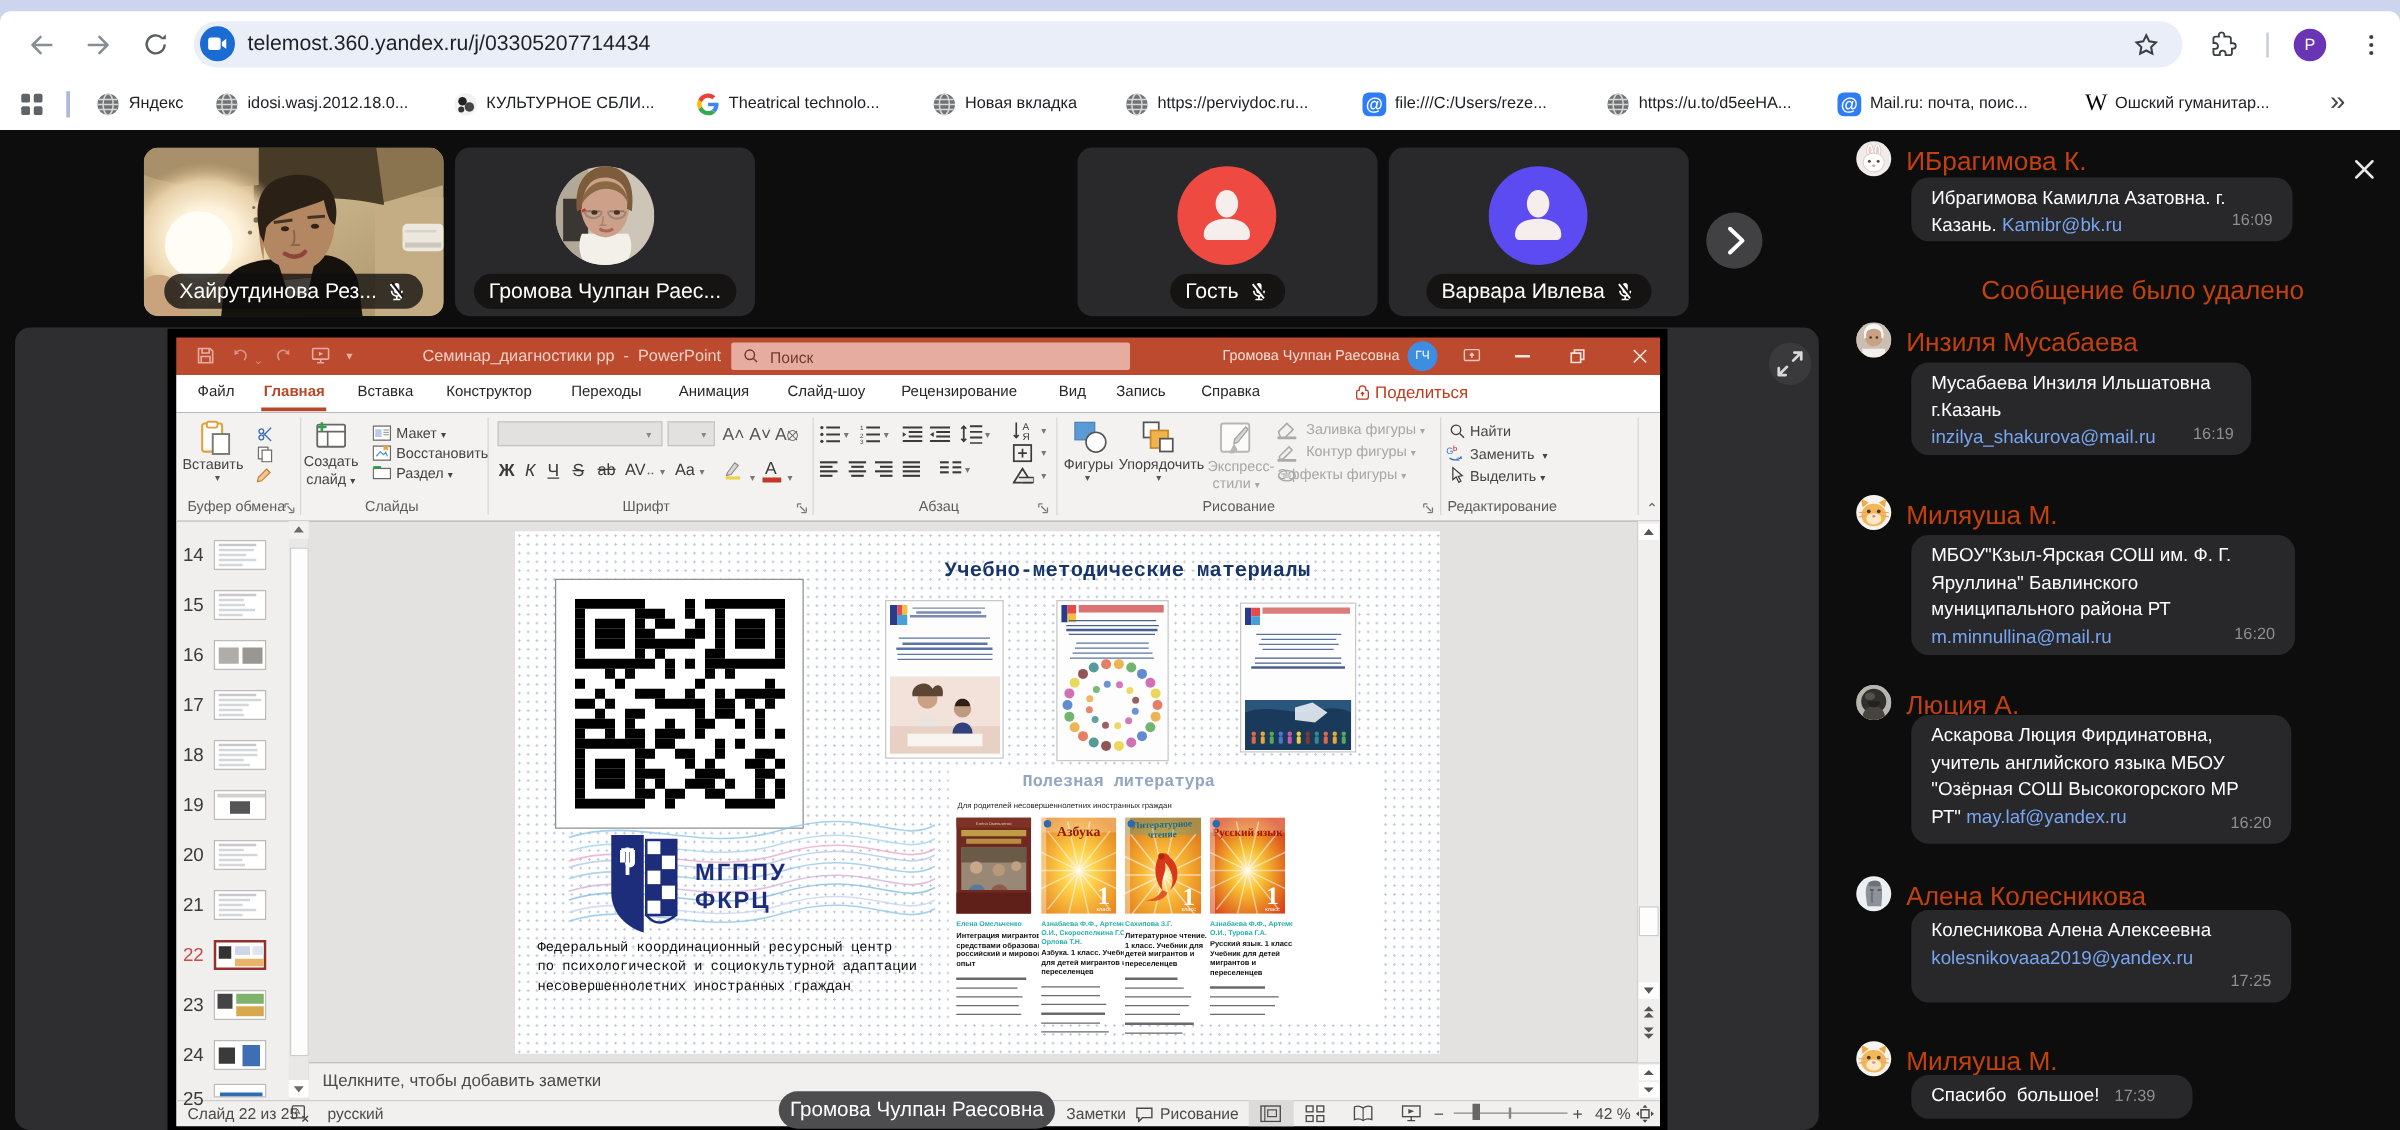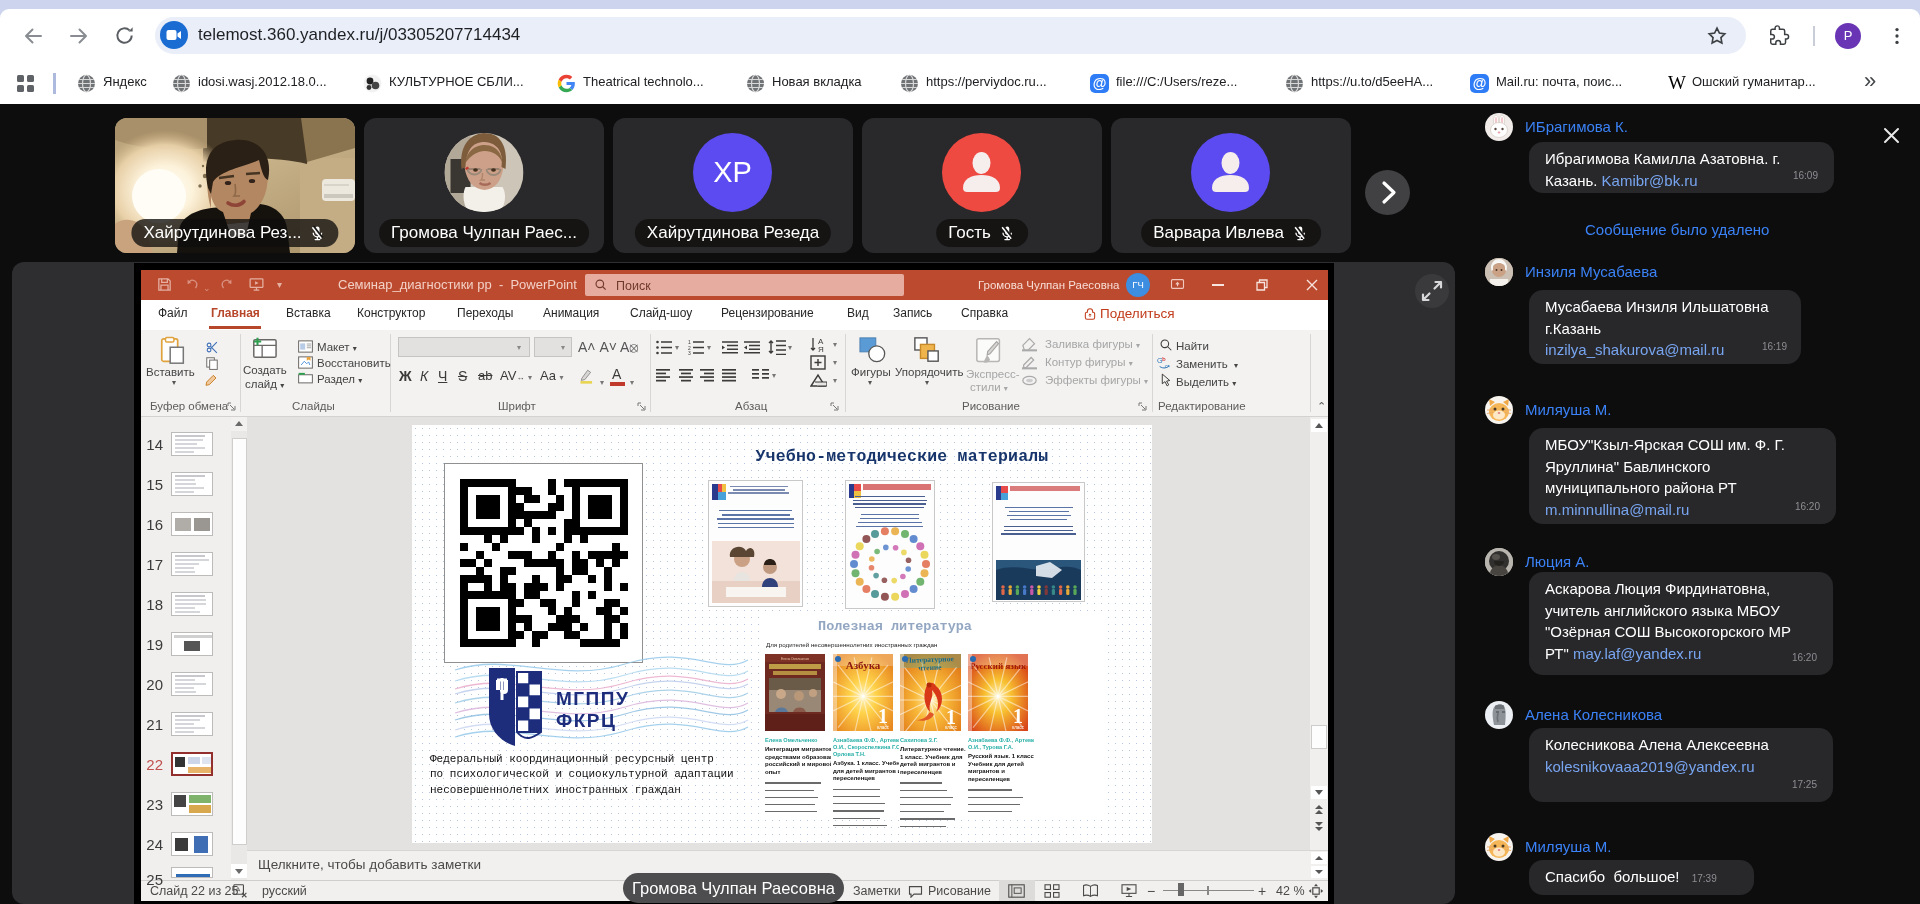--- a/index.html
+++ b/index.html
@@ -14,25 +14,25 @@
 #urltext{position:absolute;left:198px;top:25px;font-size:17px;color:#1e2023}
 #avaP{position:absolute;left:1835px;top:23px;width:26px;height:26px;border-radius:50%;background:#6a35b5;color:#fff;font-size:13px;text-align:center;line-height:26px}
 .bkm{position:absolute;top:74px;font-size:13px;color:#202124;white-space:nowrap}
 
 .tile{position:absolute;top:118px;width:240px;height:135px;border-radius:12px;background:#29292c;overflow:hidden}
 .tlabel{position:absolute;bottom:6px;left:50%;transform:translateX(-50%);height:28px;border-radius:14px;background:rgba(16,14,13,.78);color:#fff;font-size:17px;padding:0 12px;white-space:nowrap;display:flex;align-items:center;gap:7px}
 #panel{position:absolute;left:12px;top:262px;width:1443px;height:642px;border-radius:12px;background:#2e2e30}
 #video{position:absolute;left:134px;top:263px;width:1200px;height:641px;background:#000}
 #namepill{position:absolute;left:623px;top:873px;width:221px;height:30px;border-radius:15px;background:#4d4d4f;color:#fff;font-size:16.5px;text-align:center;line-height:30px;z-index:40}
 
-.cname{position:absolute;color:#3b82f6;font-size:15px;white-space:nowrap}
+.cname{position:absolute;color:#c2410c;font-size:21px;white-space:nowrap}
 .cav{position:absolute;width:28px;height:28px;border-radius:50%;overflow:hidden}
 .bub{position:absolute;background:#28282b;border-radius:14px;color:#fff;font-size:15px;line-height:21.5px;padding:6px 16px;z-index:5}
 .bub .lnk{color:#78a5f0}
-.tme{color:#8e8e93;font-size:10px}
+.tme{color:#8e8e93;font-size:13px}
 
 #ptitle{position:absolute;left:141px;top:270px;width:1187px;height:30px;background:#bb4a2f;z-index:10}
 #pmenu{position:absolute;left:141px;top:300px;width:1187px;height:30px;background:#fff;z-index:10}
 #pribbon{position:absolute;left:141px;top:330px;width:1187px;height:87px;background:#f3f2f1;border-bottom:1px solid #d4d2d0;z-index:10}
 #pthumbs{position:absolute;left:141px;top:417px;width:106px;height:463px;background:#f0efed;z-index:10}
 #pslidearea{position:absolute;left:247px;top:417px;width:1063px;height:433px;background:#e3e2e1;z-index:9}
 #pscroll{position:absolute;left:1310px;top:417px;width:18px;height:433px;background:#f0efed;z-index:10}
 #pnotes{position:absolute;left:247px;top:850px;width:1081px;height:30px;background:#f1f0ef;border-top:1px solid #d8d6d4;z-index:10}
 #pstatus{position:absolute;left:141px;top:880px;width:1187px;height:21px;background:#f1f0ef;border-top:1px solid #d0cecd;z-index:10}
 #pslide{position:absolute;left:412px;top:425px;width:740px;height:418px;background:#fff;z-index:11;
@@ -211,24 +211,20 @@
 <path d="M0 135 L0 106 C10 98 24 102 30 112 L38 135 Z" fill="#c9a37e"></path>
 </svg>
       <div class="tlabel">Хайрутдинова Рез...<svg width="18" height="18" viewBox="0 0 24 24">
           <rect x="9.2" y="3.2" width="5.6" height="11" rx="2.8" fill="#fff"></rect>
           <path d="M6.4 11.5a5.6 5.6 0 0 0 11.2 0" stroke="#fff" stroke-width="1.8" fill="none"></path>
           <path d="M12 17.8v2.6M9 20.8h6" stroke="#fff" stroke-width="1.8" stroke-linecap="round"></path>
           <path d="M6.3 3.2l12 15.2" stroke="#1a1816" stroke-width="3.6"></path>
           <path d="M5.3 4.4l12 15.2" stroke="#fff" stroke-width="2"></path>
         </svg></div>
     </div>
-<div class="tile" style="left:613px">
-      <div class="a" style="left:80px;top:15px;width:79px;height:79px;border-radius:50%;background:#5b4bf0;color:#fff;font-size:29px;text-align:center;line-height:79px">ХР</div>
-      <div class="tlabel">Хайрутдинова Резеда</div>
-    </div>
 <div class="tile" style="left:1111px">
       <div class="a" style="left:80px;top:15px;width:79px;height:79px;border-radius:50%;background:#5b4bf0">
         <svg width="79" height="79" viewBox="0 0 79 79">
           <ellipse cx="39.5" cy="30" rx="9" ry="11" fill="#f6eded"></ellipse>
           <path d="M21 55 c0-9 8-13 18.5-13 s18.5 4 18.5 13 c0 3-2 4-4 4 h-29 c-2 0-4-1-4-4z" fill="#f6eded"></path>
         </svg>
       </div>
       <div class="tlabel">Варвара Ивлева<svg width="18" height="18" viewBox="0 0 24 24">
           <rect x="9.2" y="3.2" width="5.6" height="11" rx="2.8" fill="#fff"></rect>
           <path d="M6.4 11.5a5.6 5.6 0 0 0 11.2 0" stroke="#fff" stroke-width="1.8" fill="none"></path>
@@ -601,21 +597,21 @@
     <div class="rlbl" style="left:1045px;top:338px;color:#a6a6a6">Заливка фигуры <span style="font-size:8px">▾</span></div>
 <svg class="a" style="left:1021px;top:355px;z-index:12" width="17" height="15" viewBox="0 0 20 18">
       <path d="M3 12 12 3l3 3-9 9H3z" fill="none" stroke="#aaa" stroke-width="1.5"></path>
       <path d="M1 16h18" stroke="#aaa" stroke-width="2.5"></path>
     </svg>
     <div class="rlbl" style="left:1045px;top:356px;color:#a6a6a6">Контур фигуры <span style="font-size:8px">▾</span></div>
 <svg class="a" style="left:1021px;top:373px;z-index:12" width="17" height="15" viewBox="0 0 20 18">
       <ellipse cx="10" cy="9" rx="8" ry="5" fill="none" stroke="#aaa" stroke-width="1.5"></ellipse>
       <ellipse cx="10" cy="9" rx="4" ry="2.2" fill="#ccc"></ellipse>
     </svg>
-    <div class="rlbl" style="left:1045px;top:374px;color:#a6a6a6">Эффекты фигуры <span style="font-size:8px">▾</span></div>
+    <div class="rlbl" style="left:1022px;top:374px;color:#a6a6a6">Эффекты фигуры <span style="font-size:8px">▾</span></div>
 <div class="rlbl" style="left:962px;top:400px">Рисование</div>
 <svg class="a" style="left:1138px;top:402px;z-index:12" width="9" height="9" viewBox="0 0 9 9">
       <path d="M1 1h3M1 1v3M8 8H4M8 8V4" stroke="#777" fill="none"></path>
       <path d="M3 3l4 4" stroke="#777"></path>
     </svg>
 <svg class="a" style="left:1159px;top:338px;z-index:12" width="14" height="14" viewBox="0 0 24 24">
       <circle cx="10" cy="10" r="6.5" fill="none" stroke="#3c3b39" stroke-width="1.8"></circle>
       <path d="M15 15l6 6" stroke="#3c3b39" stroke-width="1.8"></path>
     </svg>
 <div class="rlbl" style="left:1176px;top:340px;color:#444">Найти</div>

